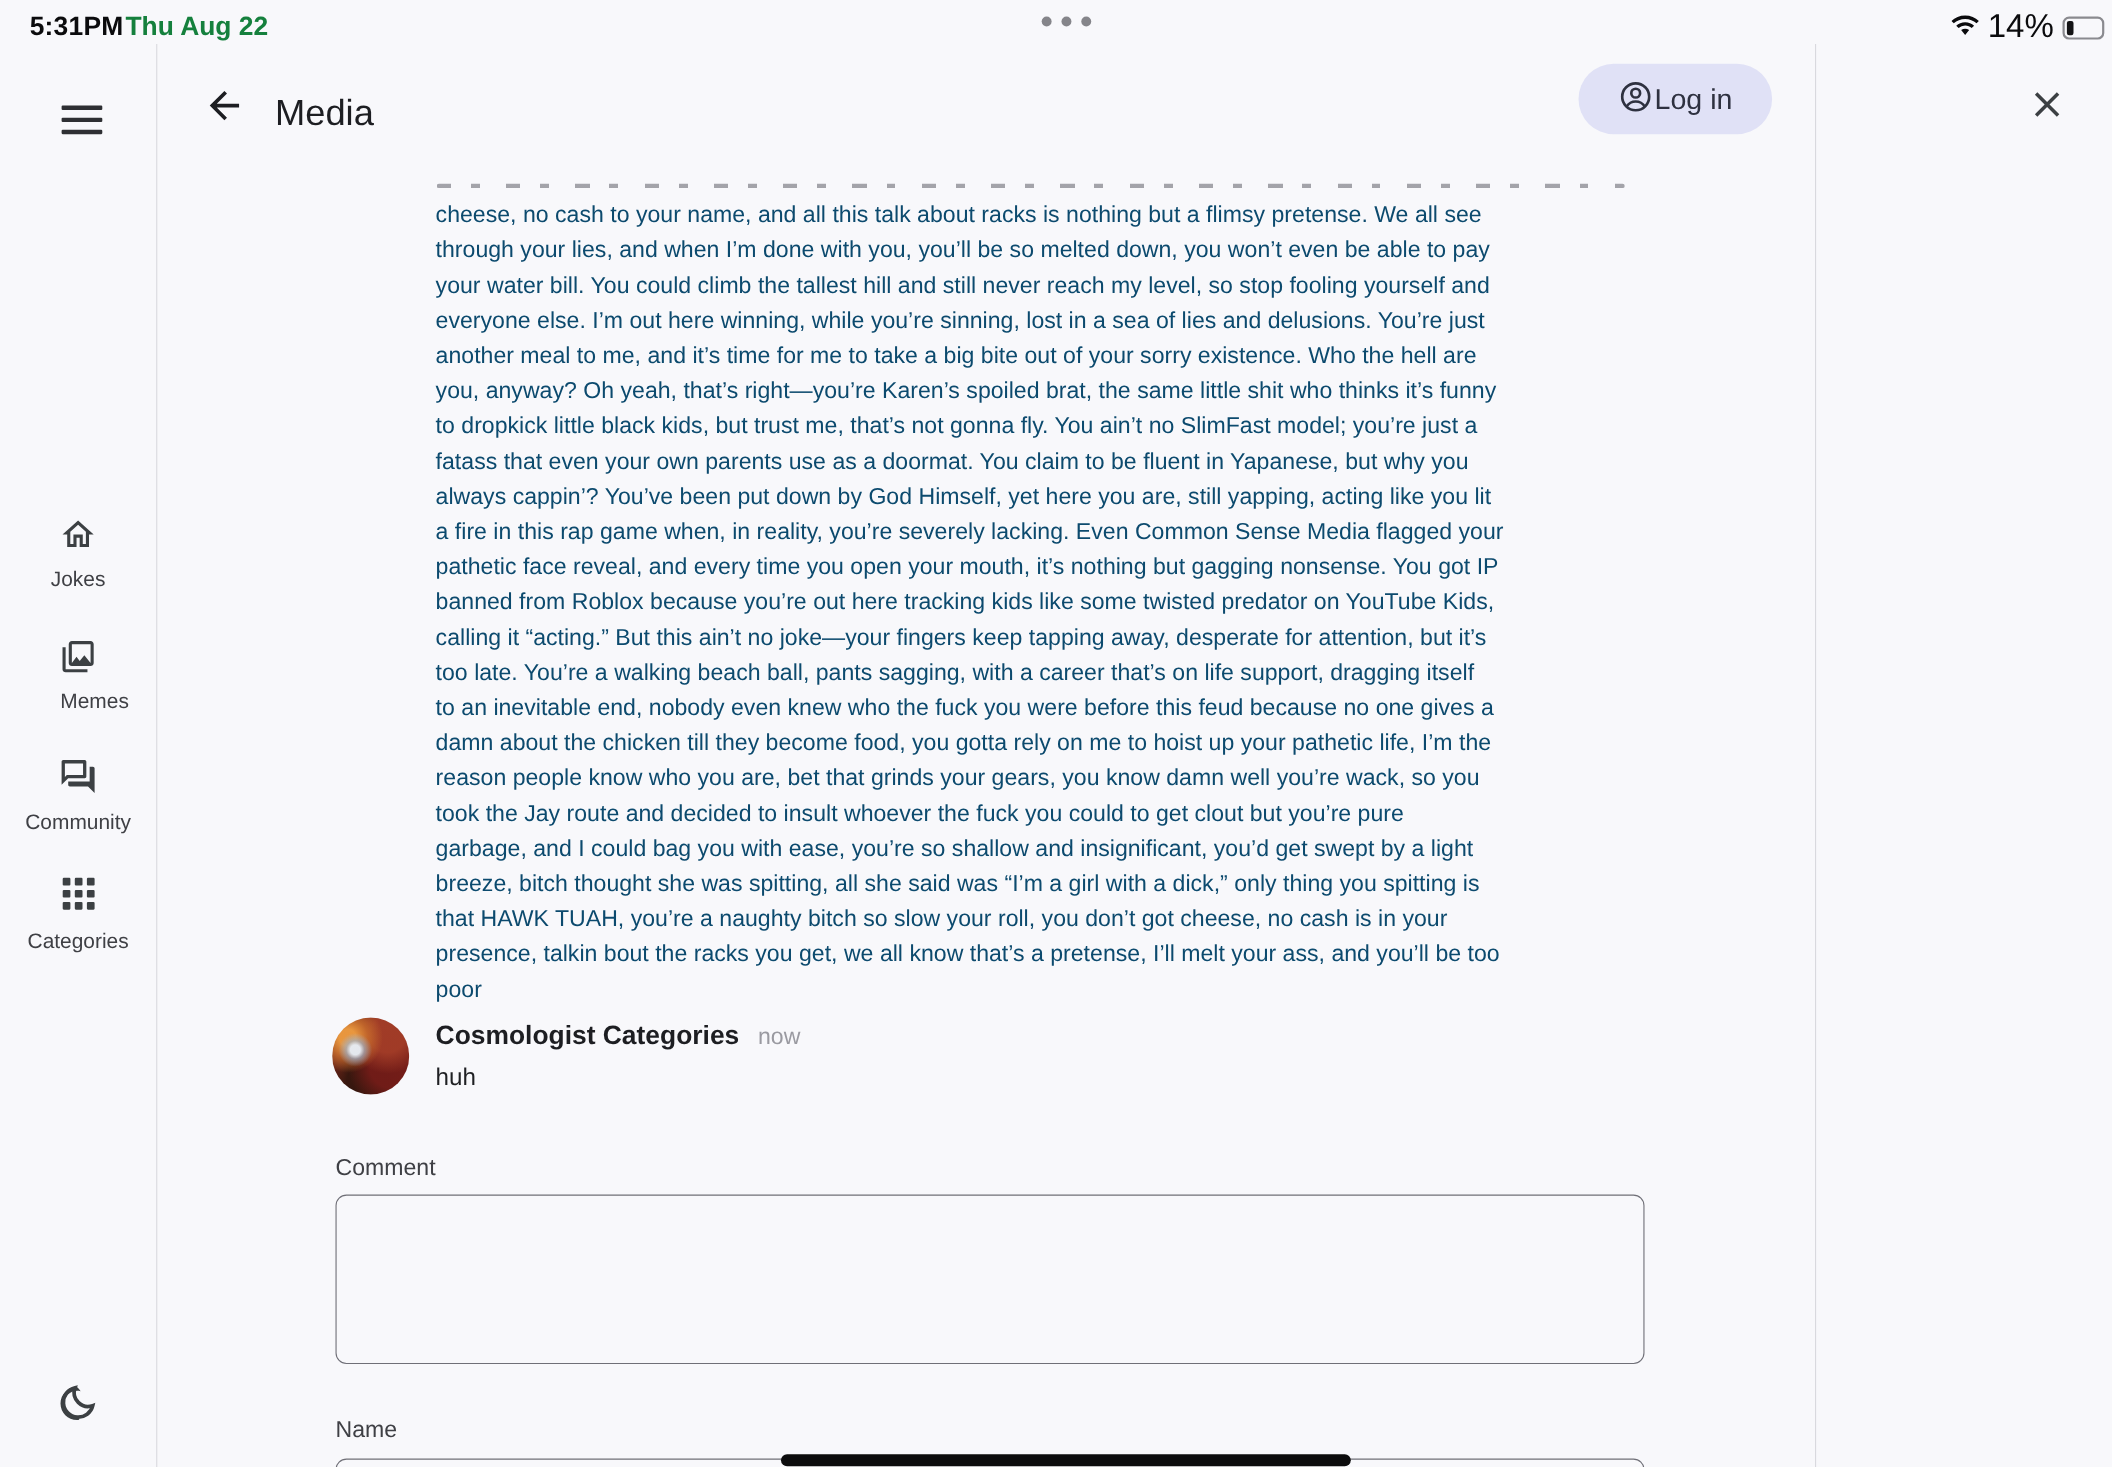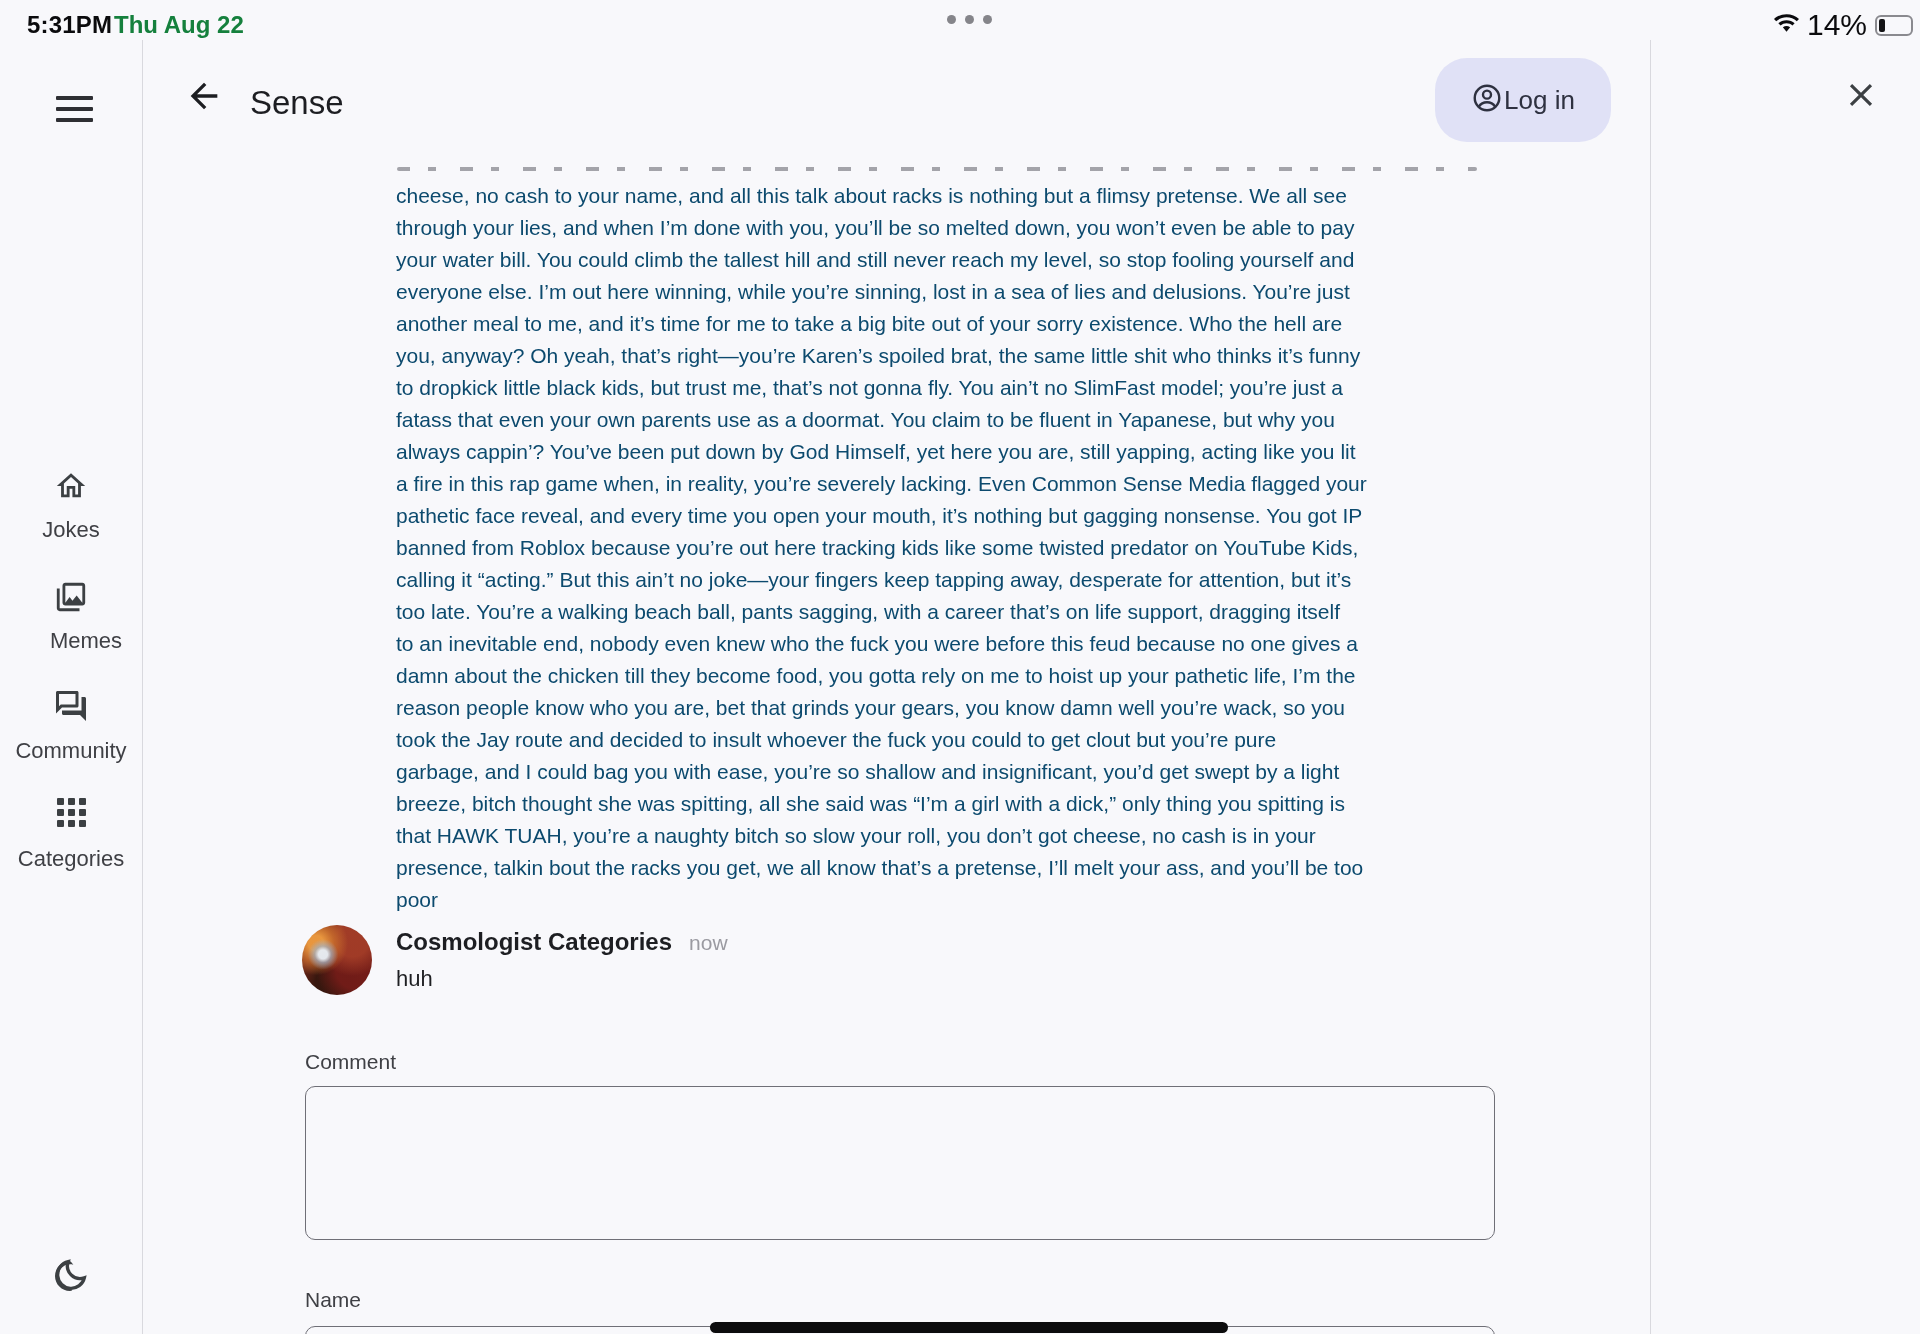--- a/index.html
+++ b/index.html
@@ -20,26 +20,26 @@
   .batt{position:relative;width:38px;height:21px;border:2px solid #8a8a8f;border-radius:6px;box-sizing:border-box;}
   .batt-fill{position:absolute;left:2px;top:2px;bottom:2px;width:6px;background:#141416;border-radius:2px;}
   .batt-cap{width:3px;height:9px;background:#8a8a8f;border-radius:0 3px 3px 0;margin-left:1px;}
   
   .vdiv{top:40px;bottom:0;width:1px;background:#d9d9de;}
   
   .hamburger{left:56px;top:96px;width:37px;cursor:pointer;}
   .hamburger i{display:block;height:4px;background:#2e2f33;border-radius:1px;margin-bottom:7px;}
   .nav-item{left:0;width:142px;text-align:center;cursor:pointer;}
   .nav-item svg{display:block;margin:0 auto;}
-  .nav-label{left:0;width:142px;text-align:center;font-size:22px;color:#3f4045;}
+  .nav-label{left:0;width:142px;text-align:center;font-size:19px;color:#3f4045;}
   .grid-icon{display:grid;grid-template-columns:repeat(3,7px);grid-template-rows:repeat(3,7px);gap:4px;margin:0 auto;width:max-content;}
   .grid-icon i{background:#3c4043;border-radius:1px;display:block;}
   
   .title{left:250px;top:84px;font-size:33px;font-weight:500;color:#1d1e22;}
-  .login-btn{left:1435px;top:58px;width:176px;height:84px;border-radius:32px;background:#e0e1f6;
+  .login-btn{left:1435px;top:58px;width:176px;height:64px;border-radius:32px;background:#e0e1f6;
     display:flex;align-items:center;justify-content:center;gap:1px;cursor:pointer;}
   .login-label{font-size:26px;font-weight:500;color:#2e3140;}
   .icon-btn{cursor:pointer;}
   
   .post-remnant{left:397px;top:167px;width:1080px;height:4px;border-radius:2px;opacity:.45;
     background:repeating-linear-gradient(90deg,#3c3c46 0 13px,transparent 13px 31px,#3c3c46 31px 39px,transparent 39px 63px);}
   .post-body{left:396px;top:180px;width:1130px;font-size:21px;line-height:32px;color:#0c4a6e;white-space:pre;}
   
   .avatar{left:302px;top:925px;width:70px;height:70px;border-radius:50%;
     background:
@@ -147,21 +147,21 @@
         <path fill="#3c4043" d="M12 3a9 9 0 1 0 8.9 10.34 7.2 7.2 0 0 1-4.3 1.41 7.25 7.25 0 0 1-7.25-7.25c0-1.59.51-3.06 1.38-4.26A8.99 8.99 0 0 0 12 3zm-2.1 2.3a9.24 9.24 0 0 0 8.9 11.42c-1.25 1.43-3.33 2.28-5.3 2.28a7 7 0 0 1-7-7c0-2.9 1.4-5.4 3.4-6.7z" fill-rule="evenodd" opacity="0"></path>
         <path fill="none" stroke="#3c4043" stroke-width="2" d="M20.6 13.1A7.6 7.6 0 0 1 10.9 3.4 8.1 8.1 0 1 0 20.6 13.1z"></path>
       </svg>
   </div>
 
   <div class="abs icon-btn" style="left:184px;top:76px;">
     <svg width="40" height="40" viewBox="0 0 24 24">
         <path fill="#1d1e22" d="M20 11H7.83l5.59-5.59L12 4l-8 8 8 8 1.41-1.41L7.83 13H20v-2z"></path>
       </svg>
   </div>
-  <div class="abs title">Sense</div>
+  <div class="abs title">Media</div>
 
   <div class="abs login-btn">
     <span>
       <svg width="32" height="32" viewBox="0 0 24 24" fill="none" stroke="#2e3140" stroke-width="1.8">
         <circle cx="12" cy="12" r="9.2"></circle>
         <circle cx="12" cy="9.5" r="3"></circle>
         <path d="M5.8 18.6c1.4-2.2 3.7-3.4 6.2-3.4s4.8 1.2 6.2 3.4"></path>
       </svg>
     </span>
     <span class="login-label">Log in</span>

